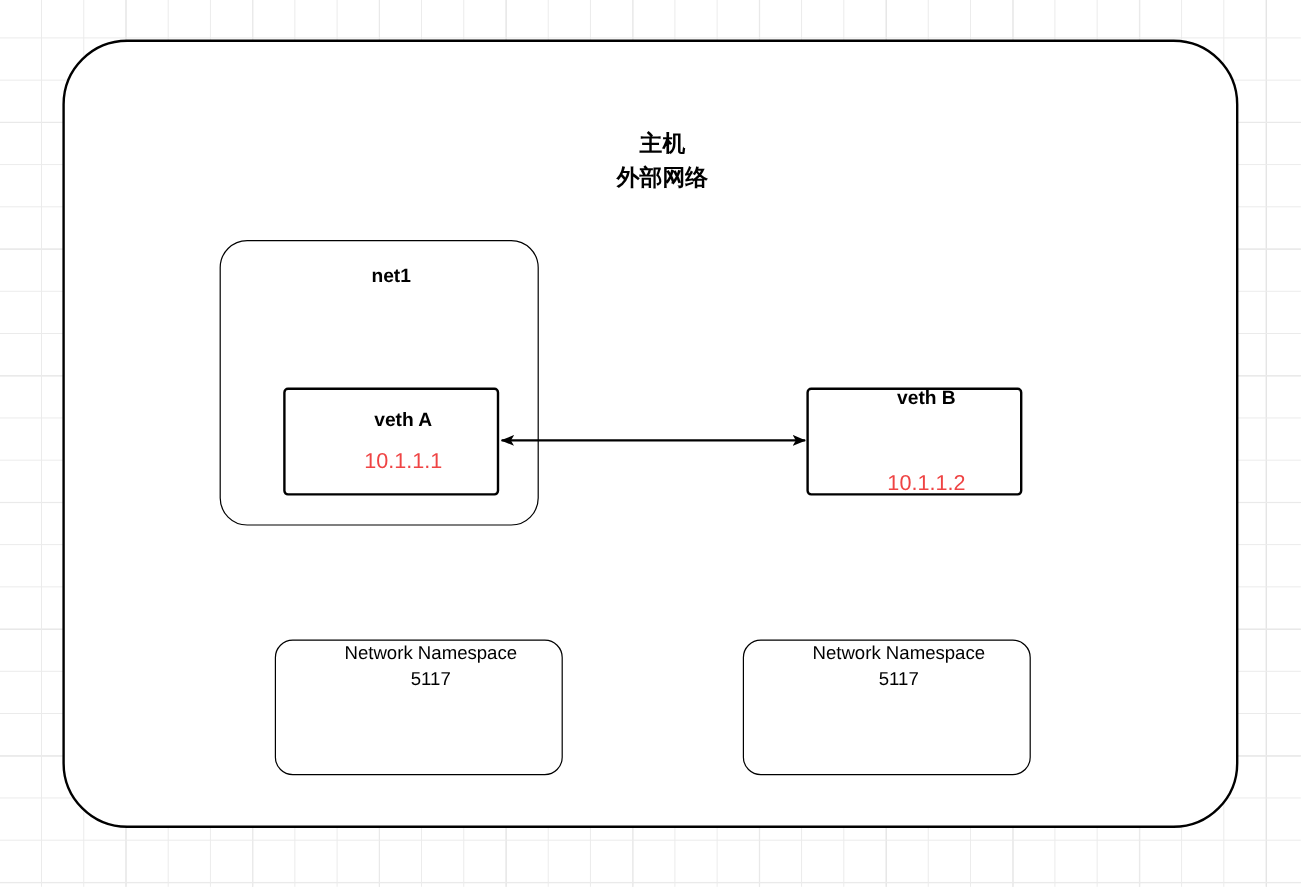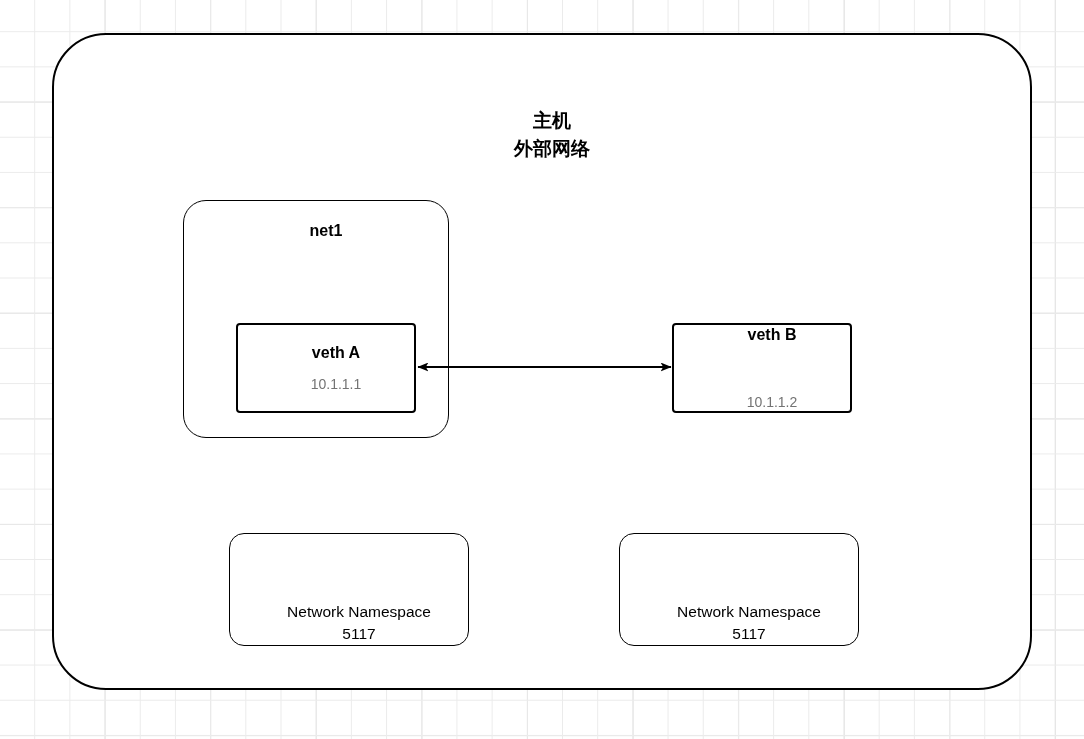--- a/index.html
+++ b/index.html
@@ -96,33 +96,33 @@
   }
   #veth-a-box { left: 236px; }
   #veth-b-box { left: 672px; gap: 36px; }
   .veth-name {
     font-size: 16px;
     font-weight: bold;
     color: #000000;
     margin-bottom: 14px;
   }
   .veth-ip {
-    font-size: 14px;
+    font-size: 18px;
     font-weight: normal;
-    color: #737373;
+    color: #ef4444;
   }
 
   
   .ns-box {
     border: 1.6px solid #000000;
     border-radius: 15px;
     width: 240px;
     height: 113px;
     top: 533px;
-    justify-content: flex-end;
+    justify-content: flex-start;
   }
   #ns1-box { left: 229px; }
   #ns2-box { left: 619px; }
   .ns-text {
     text-align: center;
     font-size: 15.5px;
     color: #000000;
     line-height: 1.42;
   }
   .ns-text span { display: block; }

